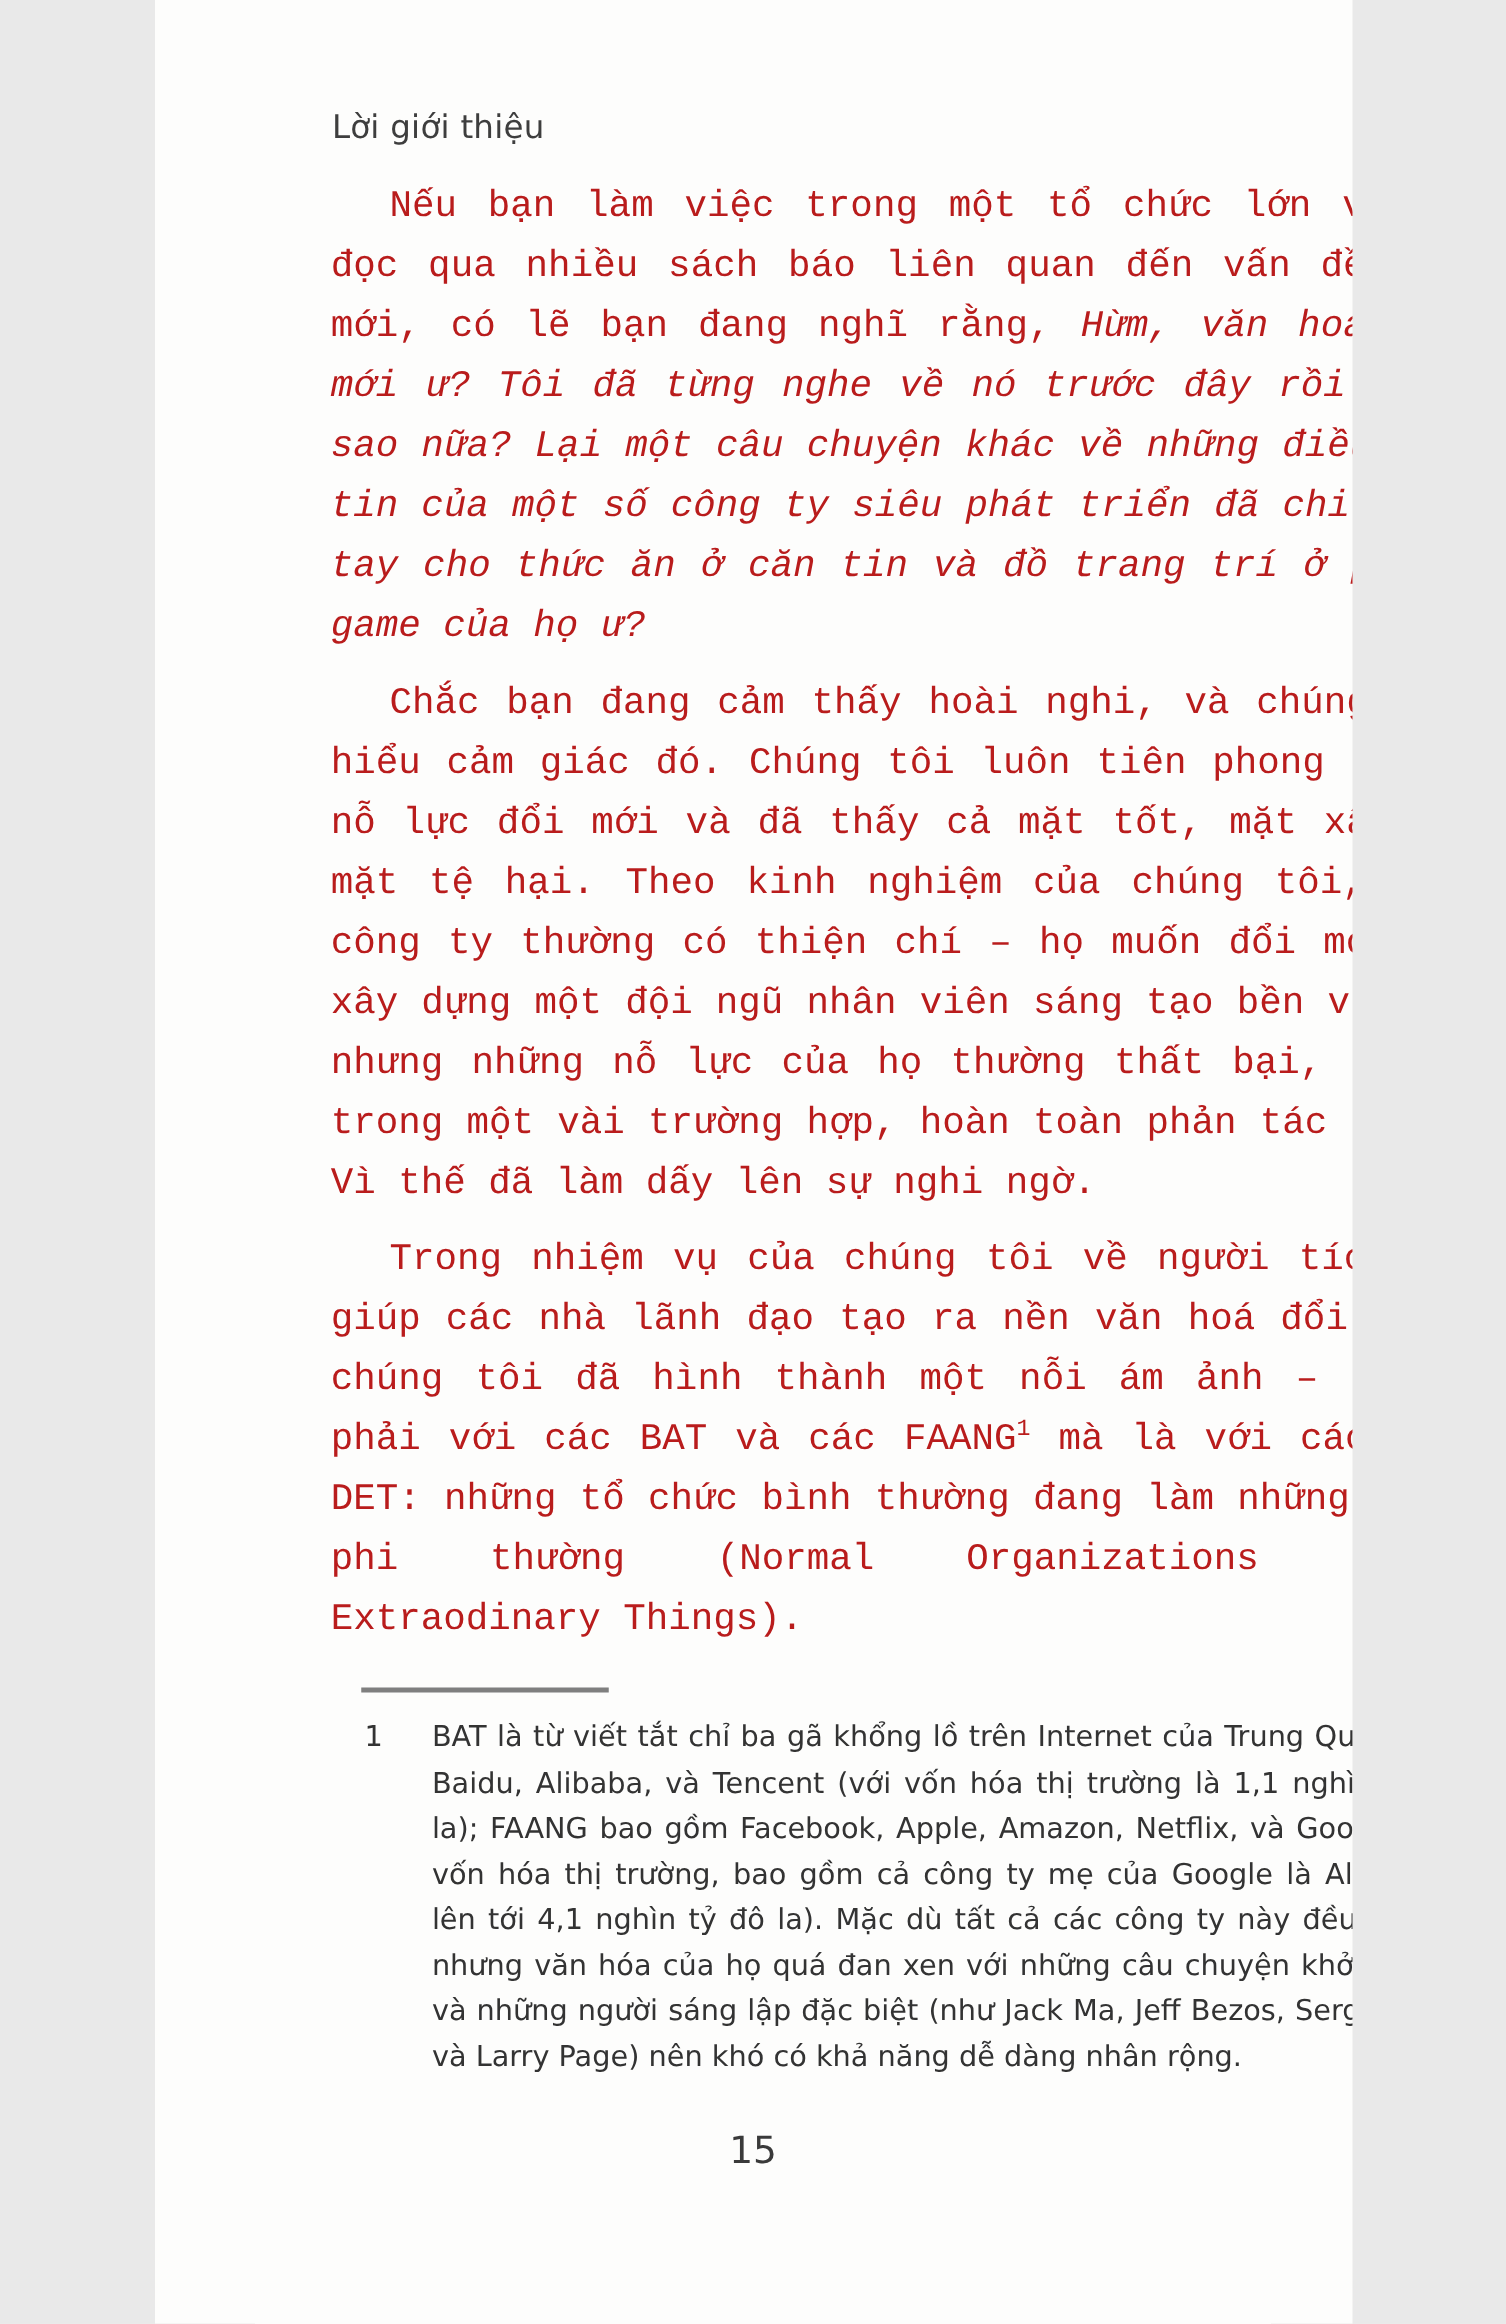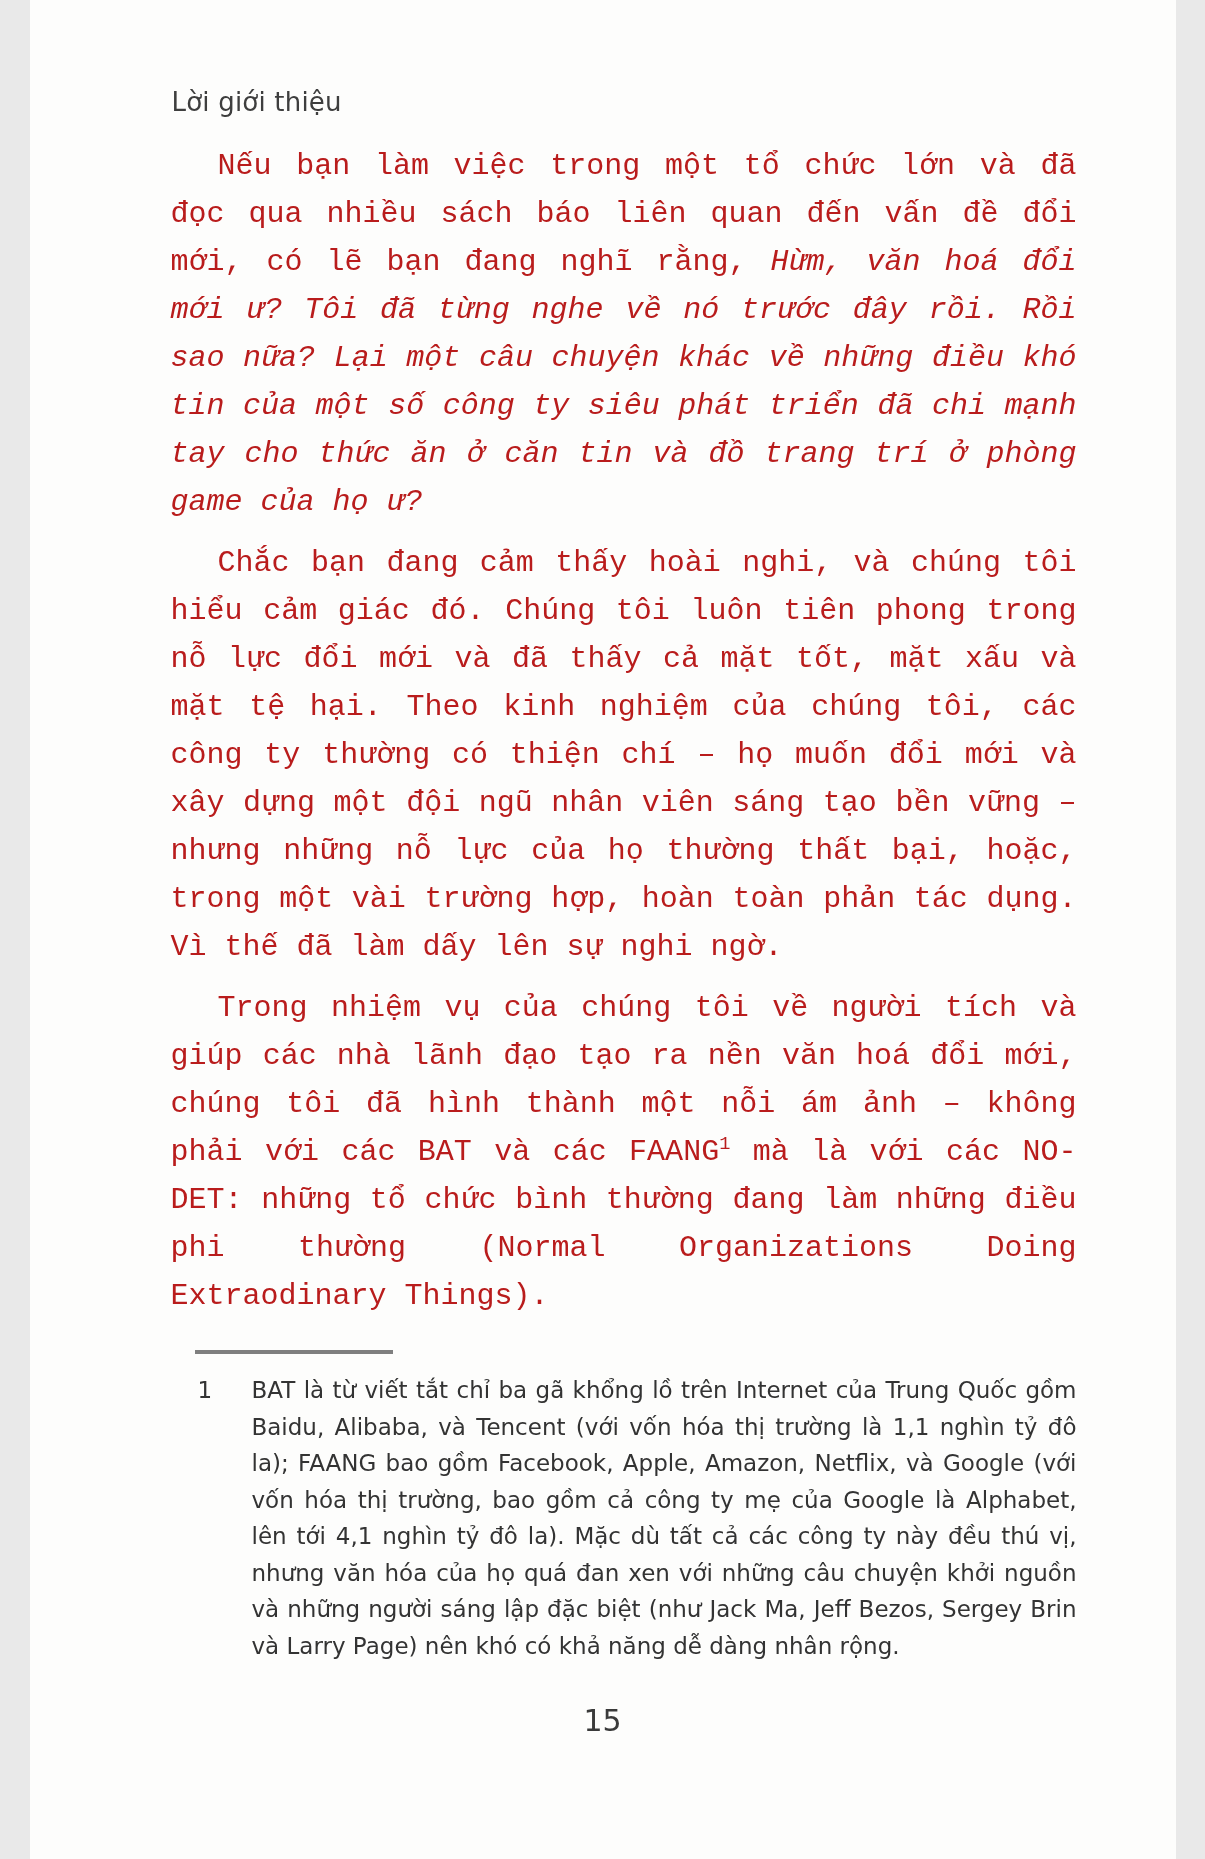--- a/index.html
+++ b/index.html
@@ -2,21 +2,21 @@
 <html lang="vi"><head>
 <meta charset="utf-8">
 <style>
   html, body {
     margin: 0;
     padding: 0;
     background: #e9e9e9;
   }
   .page {
     position: relative;
-    width: 1146px;
+    width: 958px;
     height: 1859px;
     margin: 0 auto;
     background: #fdfdfc;
     overflow: hidden;
     font-kerning: normal;
   }
   .running-header {
     position: absolute;
     left: 142px;
     top: 86px;

